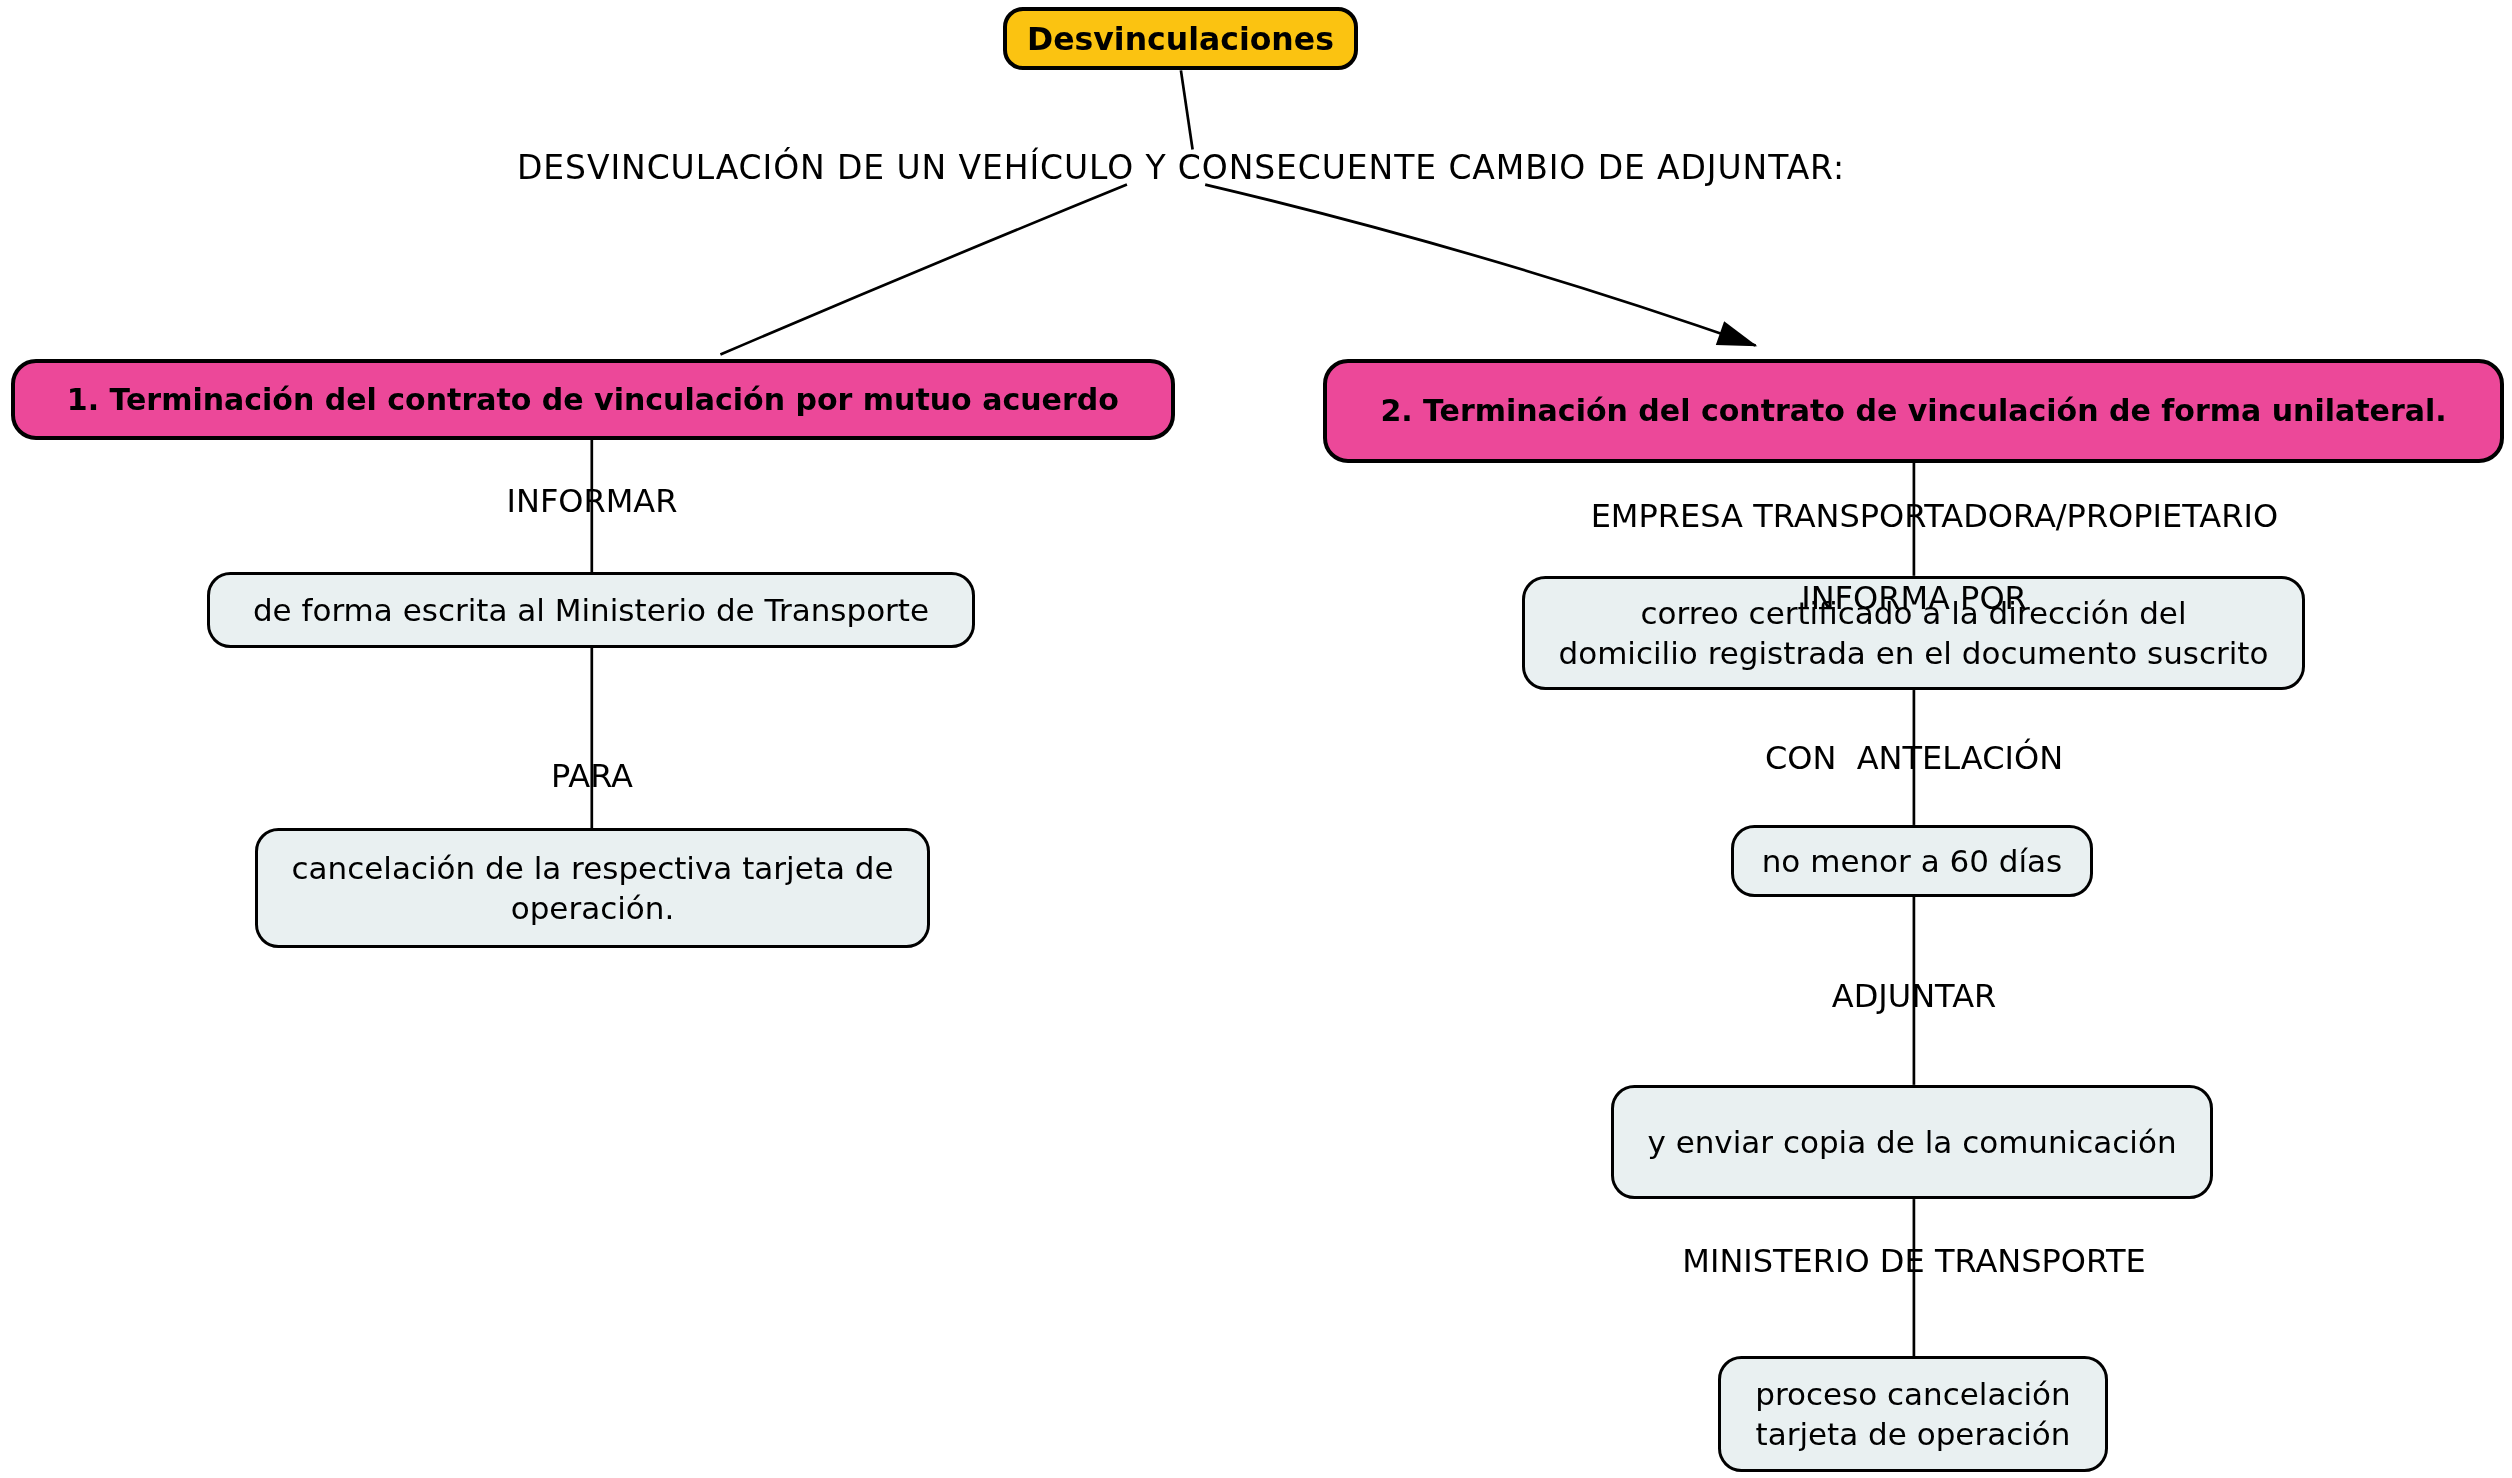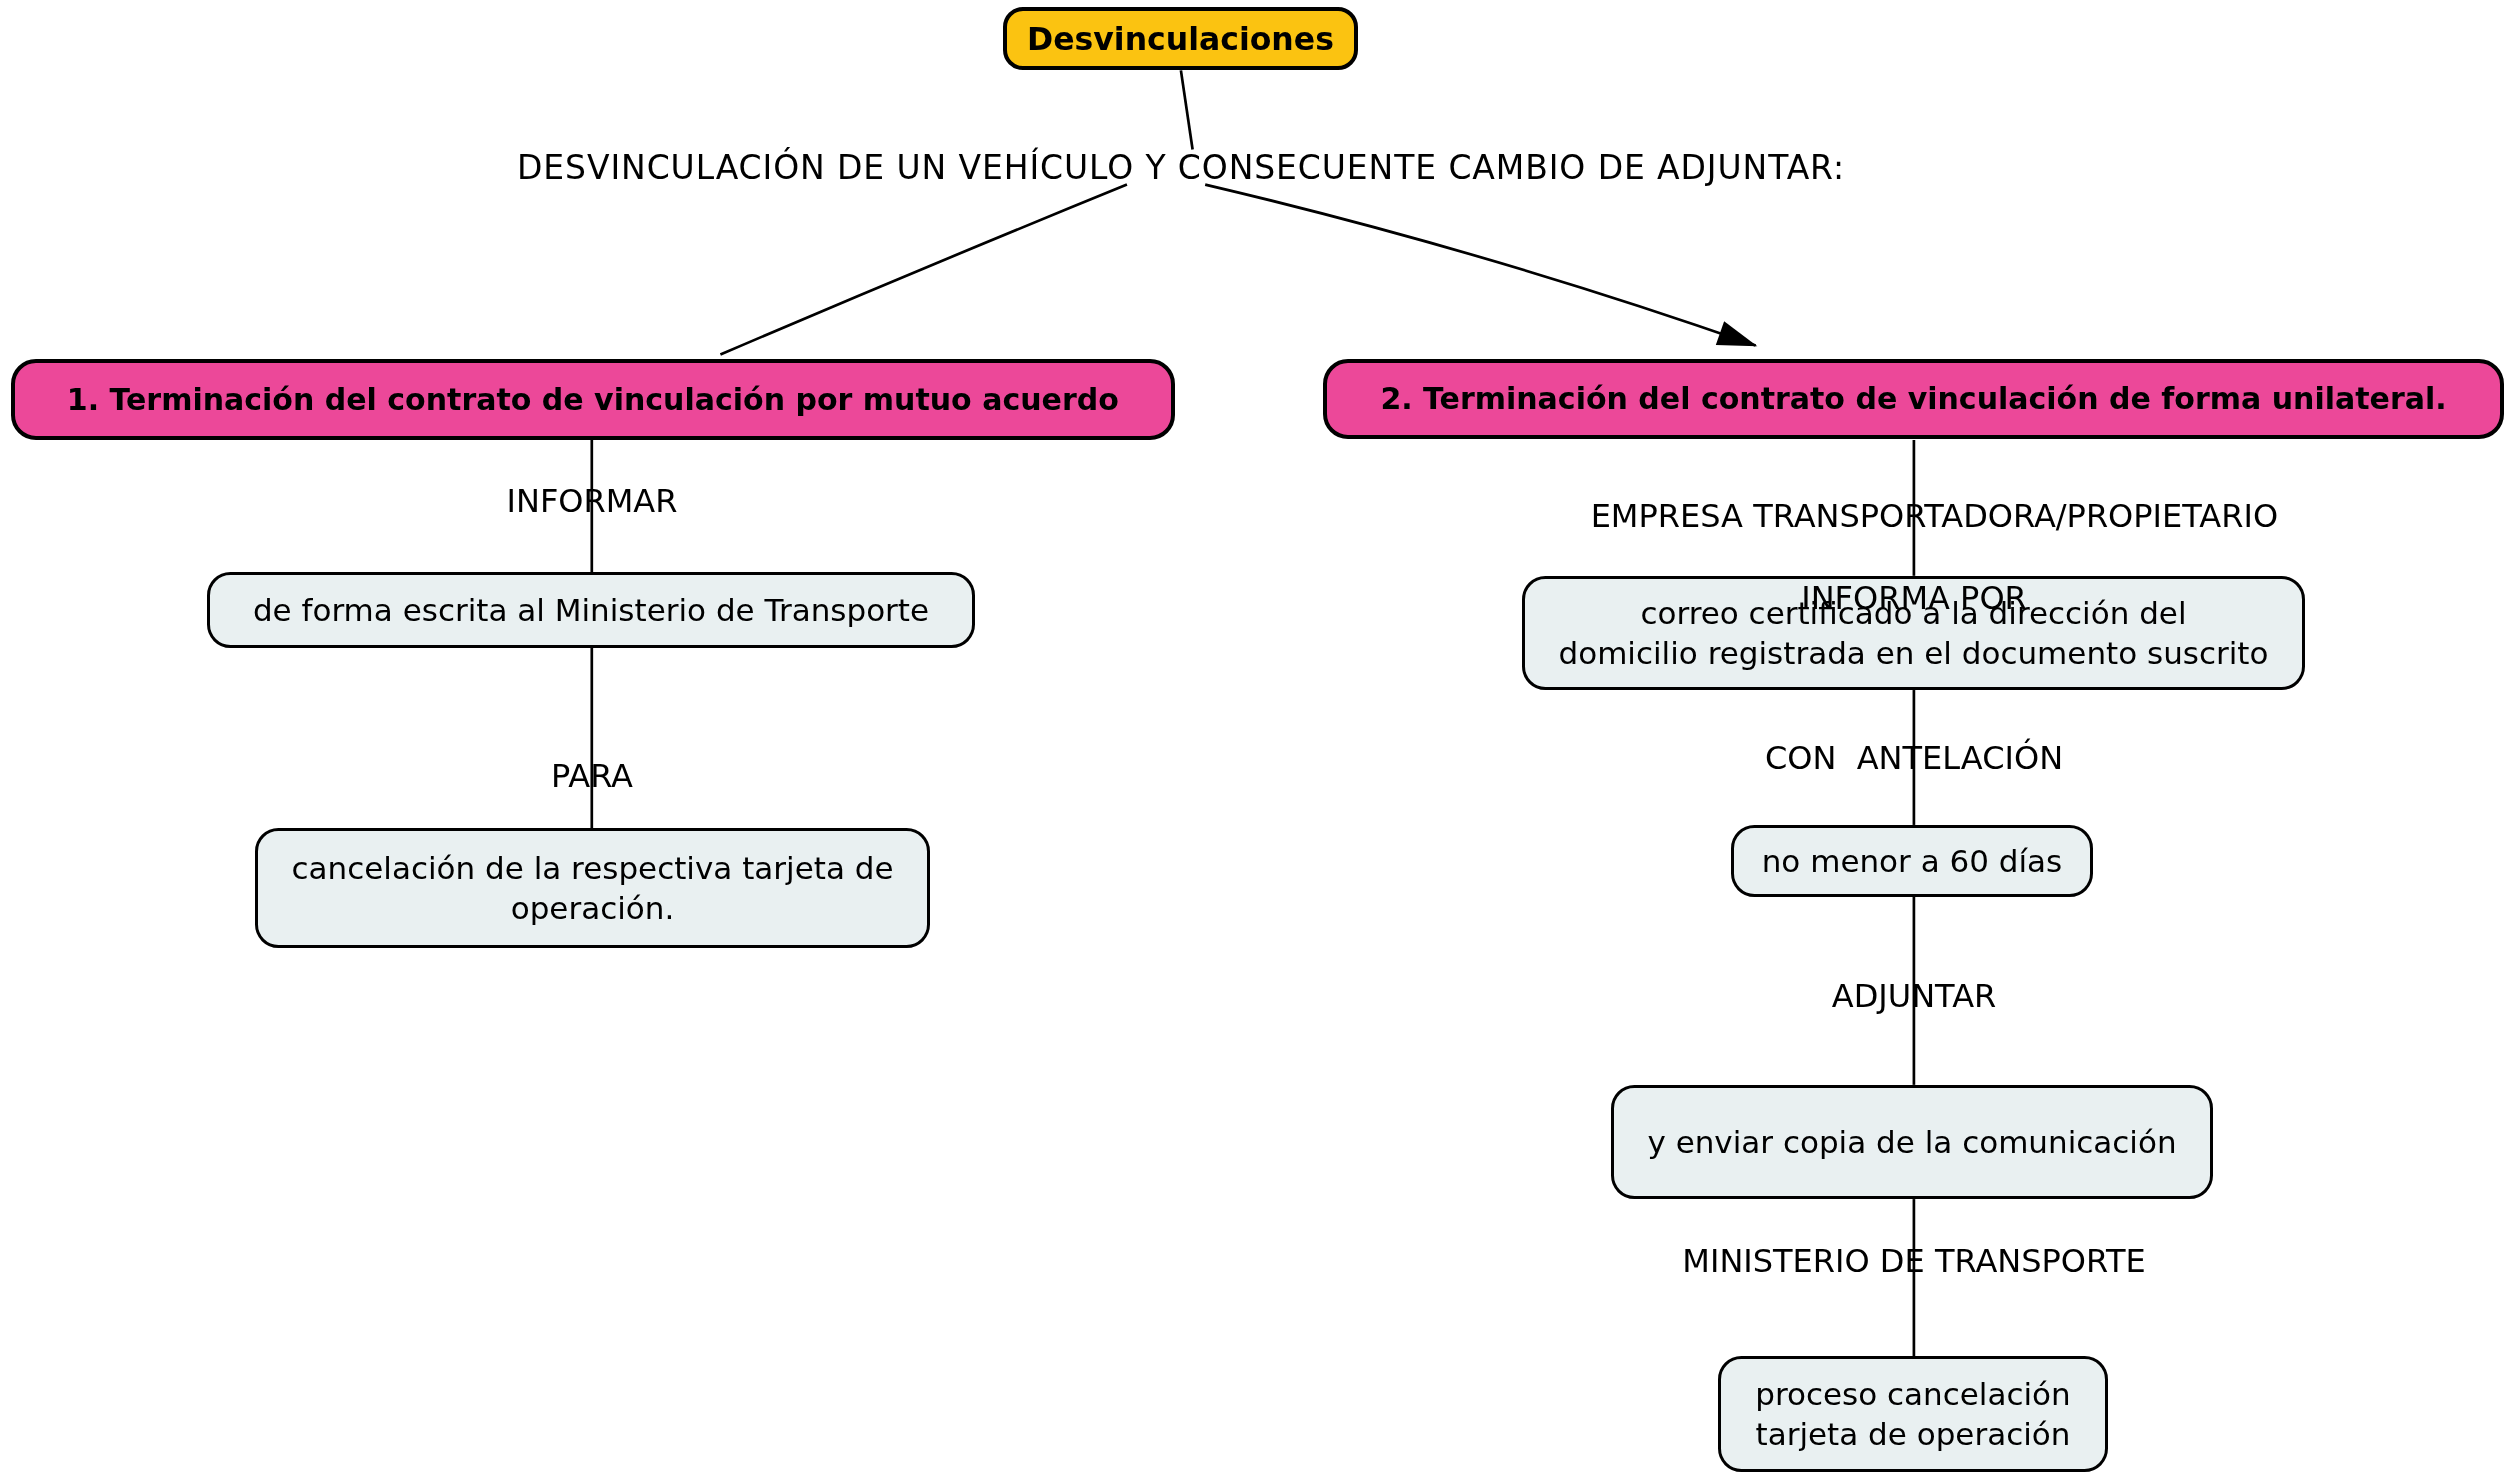--- a/index.html
+++ b/index.html
@@ -74,21 +74,21 @@
   <div class="node root-node" style="left:1003px;top:7.2px;width:355px;height:63px;">
     <span>Desvinculaciones</span>
   </div>
 
   <div class="map-title" style="left:1181px;top:148px;">DESVINCULACIÓN DE UN VEHÍCULO Y CONSECUENTE CAMBIO DE ADJUNTAR:</div>
 
   <div class="node branch-node" style="left:10.8px;top:359px;width:1164px;height:81px;">
     <span>1. Terminación del contrato de vinculación por mutuo acuerdo</span>
   </div>
 
-  <div class="node branch-node" style="left:1323px;top:359px;width:1181px;height:80px;">
+  <div class="node branch-node" style="left:1323px;top:359px;width:1181px;height:104px;">
     <span>2. Terminación del contrato de vinculación de forma unilateral.</span>
   </div>
 
   <div class="link-label" style="left:592px;top:481px;">INFORMAR</div>
 
   <div class="node" style="left:207px;top:572px;width:768px;height:76px;">
     <span>de forma escrita al Ministerio de Transporte</span>
   </div>
 
   <div class="link-label" style="left:592px;top:756px;">PARA</div>

